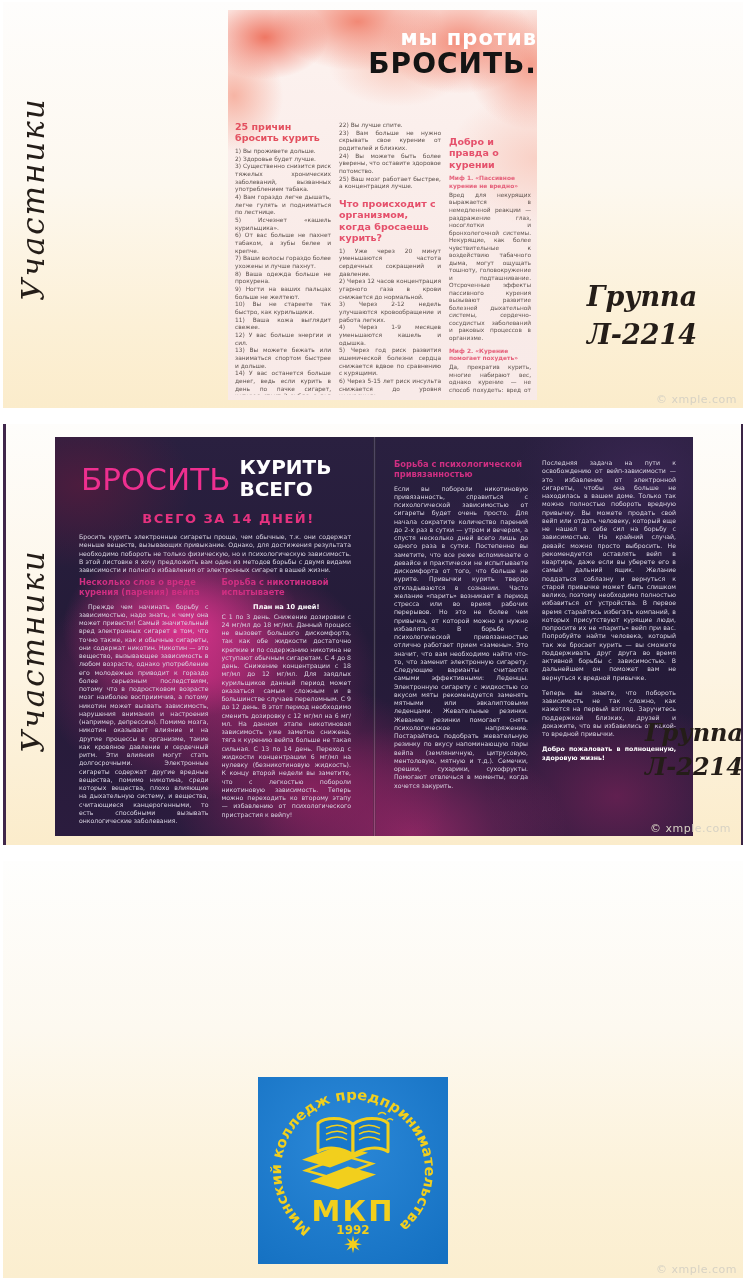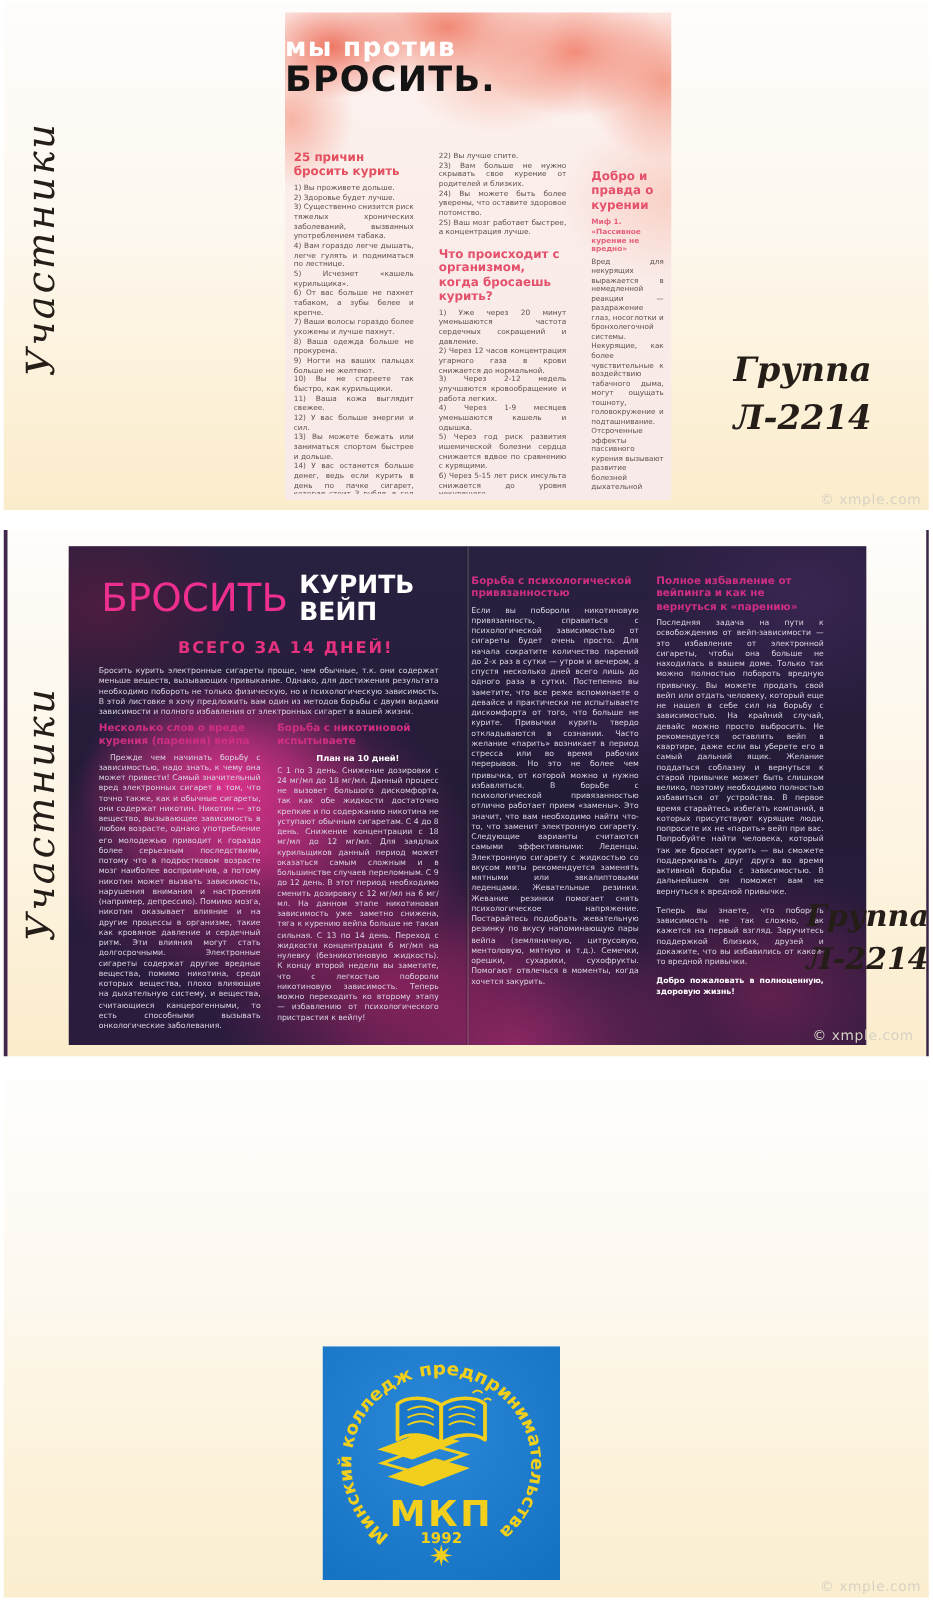--- a/index.html
+++ b/index.html
@@ -32,24 +32,24 @@
   .poster1 { position:absolute; left:225px; top:8px; width:309px; height:390px; overflow:hidden;
     background:
       radial-gradient(90px 60px at 12% 7%,  rgba(238,112,92,.95), rgba(238,112,92,0) 70%),
       radial-gradient(120px 70px at 42% 3%, rgba(240,125,104,.9), rgba(240,125,104,0) 70%),
       radial-gradient(110px 75px at 75% 8%, rgba(242,135,115,.95), rgba(242,135,115,0) 70%),
       radial-gradient(90px 90px at 98% 14%, rgba(243,150,130,.9),  rgba(243,150,130,0) 72%),
       radial-gradient(70px 80px at 2% 22%,  rgba(245,160,140,.75), rgba(245,160,140,0) 70%),
       radial-gradient(120px 90px at 100% 38%, rgba(248,196,182,.7), rgba(248,196,182,0) 75%),
       radial-gradient(100px 60px at 55% 14%, rgba(246,170,150,.55), rgba(246,170,150,0) 70%),
       linear-gradient(180deg,#fdf3f0 0%,#f9ebe8 60%,#f8eae8 100%); }
-  .p1-title { position:absolute; top:16px; left:0; right:0; text-align:left; }
+  .p1-title { position:absolute; top:16px; left:0; right:0; text-align:right; }
   .t1 { font-size:21px; color:#ffffff; font-weight:bold; letter-spacing:1px; }
   .t2 { font-size:28px; color:#141414; font-weight:bold; letter-spacing:1px; margin-top:-3px; }
-  .p1cols { position:absolute; top:112px; left:7px; right:6px; bottom:5px; display:flex; gap:20px; }
+  .p1cols { position:absolute; top:112px; left:7px; right:6px; bottom:5px; display:flex; gap:8px; }
   .p1c1 { width:96px;  overflow:hidden; }
   .p1c2 { width:102px; overflow:hidden; }
   .p1c3 { flex:1;      overflow:hidden; }
   .tiny { font-size:5.9px; line-height:1.3; color:#5d524d; text-align:justify; word-break:break-word; }
   .t58  { font-size:5.8px; }
   .pre  { white-space:pre-line; }
   .h-red  { font-size:9.5px; font-weight:bold; color:#e34f5e; line-height:1.15; margin-bottom:4px; }
   .h-pink { font-size:9.5px; font-weight:bold; color:#e5506b; line-height:1.2; margin:7px 0 4px; }
   .mythlabel { font-size:5.9px; font-weight:bold; color:#e5607a; margin:5px 0 2px; line-height:1.25; }
 
@@ -61,21 +61,21 @@
       radial-gradient(220px 160px at 40% 88%, rgba(150,35,98,.8), rgba(150,35,98,0) 65%),
       radial-gradient(160px 120px at 4% 12%,  rgba(80,28,62,.9),  rgba(80,28,62,0) 70%),
       radial-gradient(240px 170px at 56% 100%, rgba(168,42,110,.75), rgba(168,42,110,0) 65%),
       radial-gradient(200px 150px at 88% 90%, rgba(120,34,88,.7), rgba(120,34,88,0) 65%),
       radial-gradient(180px 140px at 92% 10%, rgba(58,38,82,.9),  rgba(58,38,82,0) 70%),
       radial-gradient(150px 110px at 70% 30%, rgba(70,40,90,.5),  rgba(70,40,90,0) 70%),
       linear-gradient(180deg,#2a2040 0%,#241b38 50%,#2b1c3e 100%); }
   .fold { position:absolute; left:50%; top:0; bottom:0; width:3px; margin-left:-1px;
           background:linear-gradient(90deg, rgba(0,0,0,.35), rgba(255,255,255,.18), rgba(0,0,0,.3)); }
   .lpage { position:absolute; left:0;    top:0; width:319px; height:100%; }
-  .rpage { position:absolute; left:302px; top:0; width:369px; height:100%;text-decoration:underline; }
+  .rpage { position:absolute; left:319px; top:0; width:369px; height:100%;text-decoration:underline; }
   .vt-row { position:absolute; top:20px; left:26px; display:flex; align-items:center; }
   .vt-main { font-size:31px; font-weight:400; color:#ee2f8f; }
   .vt-side { margin-left:9px; color:#ffffff; font-weight:800; font-size:20px; line-height:1.08; }
   .vt-sub { position:absolute; top:74px; left:0; width:100%; text-align:center;
             color:#e5327f; font-weight:bold; font-size:13px; letter-spacing:1.5px;padding-left:28px; }
   .v-intro { position:absolute; top:96px; left:24px; width:272px; }
   .vcols { position:absolute; top:140px; left:24px; width:272px; bottom:8px; display:flex; gap:13px; }
   .rcols { position:absolute; top:22px;  left:20px; width:282px; bottom:8px; display:flex; gap:14px; }
   .vcol { flex:1; overflow:hidden; }
   .vh { color:#cf2f82; font-weight:bold; font-size:8.3px; line-height:1.25; margin-bottom:5px; }
@@ -165,21 +165,21 @@
 
   <section class="panel p2">
     <div class="vlabel v2">Участники</div>
 
     <div class="spread">
       <div class="lpage">
         <div class="vt-row">
           <span class="vt-main">БРОСИТЬ</span>
           <span class="vt-side">
             <div>КУРИТЬ</div>
-            <div>ВЕЙП</div>
+            <div>ВСЕГО</div>
           </span>
         </div>
         <div class="vt-sub">ВСЕГО ЗА 14 ДНЕЙ!</div>
         <div class="v-intro tiny2">Бросить курить электронные сигареты проще, чем обычные, т.к. они содержат меньше веществ, вызывающих привыкание. Однако, для достижения результата необходимо побороть не только физическую, но и психологическую зависимость. В этой листовке я хочу предложить вам один из методов борьбы с двумя видами зависимости и полного избавления от электронных сигарет в вашей жизни.</div>
         <div class="vcols">
           <div class="vcol">
             <div class="vh">Несколько слов о вреде курения (парения) вейпа</div>
             <div class="tiny2 ind">Прежде чем начинать борьбу с зависимостью, надо знать, к чему она может привести! Самый значительный вред электронных сигарет в том, что точно также, как и обычные сигареты, они содержат никотин. Никотин — это вещество, вызывающее зависимость в любом возрасте, однако употребление его молодежью приводит к гораздо более серьезным последствиям, потому что в подростковом возрасте мозг наиболее восприимчив, а потому никотин может вызвать зависимость, нарушения внимания и настроения (например, депрессию). Помимо мозга, никотин оказывает влияние и на другие процессы в организме, такие как кровяное давление и сердечный ритм. Эти влияния могут стать долгосрочными. Электронные сигареты содержат другие вредные вещества, помимо никотина, среди которых вещества, плохо влияющие на дыхательную систему, и вещества, считающиеся канцерогенными, то есть способными вызывать онкологические заболевания.</div>
           </div>
           <div class="vcol">
@@ -189,21 +189,20 @@
           </div>
         </div>
       </div>
       <div class="rpage">
         <div class="rcols">
           <div class="vcol">
             <div class="vh">Борьба с психологической привязанностью</div>
             <div class="tiny2">Если вы побороли никотиновую привязанность, справиться с психологической зависимостью от сигареты будет очень просто. Для начала сократите количество парений до 2-х раз в сутки — утром и вечером, а спустя несколько дней всего лишь до одного раза в сутки. Постепенно вы заметите, что все реже вспоминаете о девайсе и практически не испытываете дискомфорта от того, что больше не курите. Привычки курить твердо откладываются в сознании. Часто желание «парить» возникает в период стресса или во время рабочих перерывов. Но это не более чем привычка, от которой можно и нужно избавляться. В борьбе с психологической привязанностью отлично работает прием «замены». Это значит, что вам необходимо найти что-то, что заменит электронную сигарету. Следующие варианты считаются самыми эффективными: Леденцы. Электронную сигарету с жидкостью со вкусом мяты рекомендуется заменять мятными или эвкалиптовыми леденцами. Жевательные резинки. Жевание резинки помогает снять психологическое напряжение. Постарайтесь подобрать жевательную резинку по вкусу напоминающую пары вейпа (земляничную, цитрусовую, ментоловую, мятную и т.д.). Семечки, орешки, сухарики, сухофрукты. Помогают отвлечься в моменты, когда хочется закурить.</div>
           </div>
           <div class="vcol">
-            <div class="vh">Полное избавление от вейпинга и как не вернуться к «парению»</div>
             <div class="tiny2">Последняя задача на пути к освобождению от вейп-зависимости — это избавление от электронной сигареты, чтобы она больше не находилась в вашем доме. Только так можно полностью побороть вредную привычку. Вы можете продать свой вейп или отдать человеку, который еще не нашел в себе сил на борьбу с зависимостью. На крайний случай, девайс можно просто выбросить. Не рекомендуется оставлять вейп в квартире, даже если вы уберете его в самый дальний ящик. Желание поддаться соблазну и вернуться к старой привычке может быть слишком велико, поэтому необходимо полностью избавиться от устройства. В первое время старайтесь избегать компаний, в которых присутствуют курящие люди, попросите их не «парить» вейп при вас. Попробуйте найти человека, который так же бросает курить — вы сможете поддерживать друг друга во время активной борьбы с зависимостью. В дальнейшем он поможет вам не вернуться к вредной привычке.</div>
             <div class="tiny2 mt">Теперь вы знаете, что побороть зависимость не так сложно, как кажется на первый взгляд. Заручитесь поддержкой близких, друзей и докажите, что вы избавились от какой-то вредной привычки.</div>
             <div class="tiny2 bold mt">Добро пожаловать в полноценную, здоровую жизнь!</div>
           </div>
         </div>
       </div>
       <div class="fold"></div>
     </div>
 
     <div class="glabel g2">

